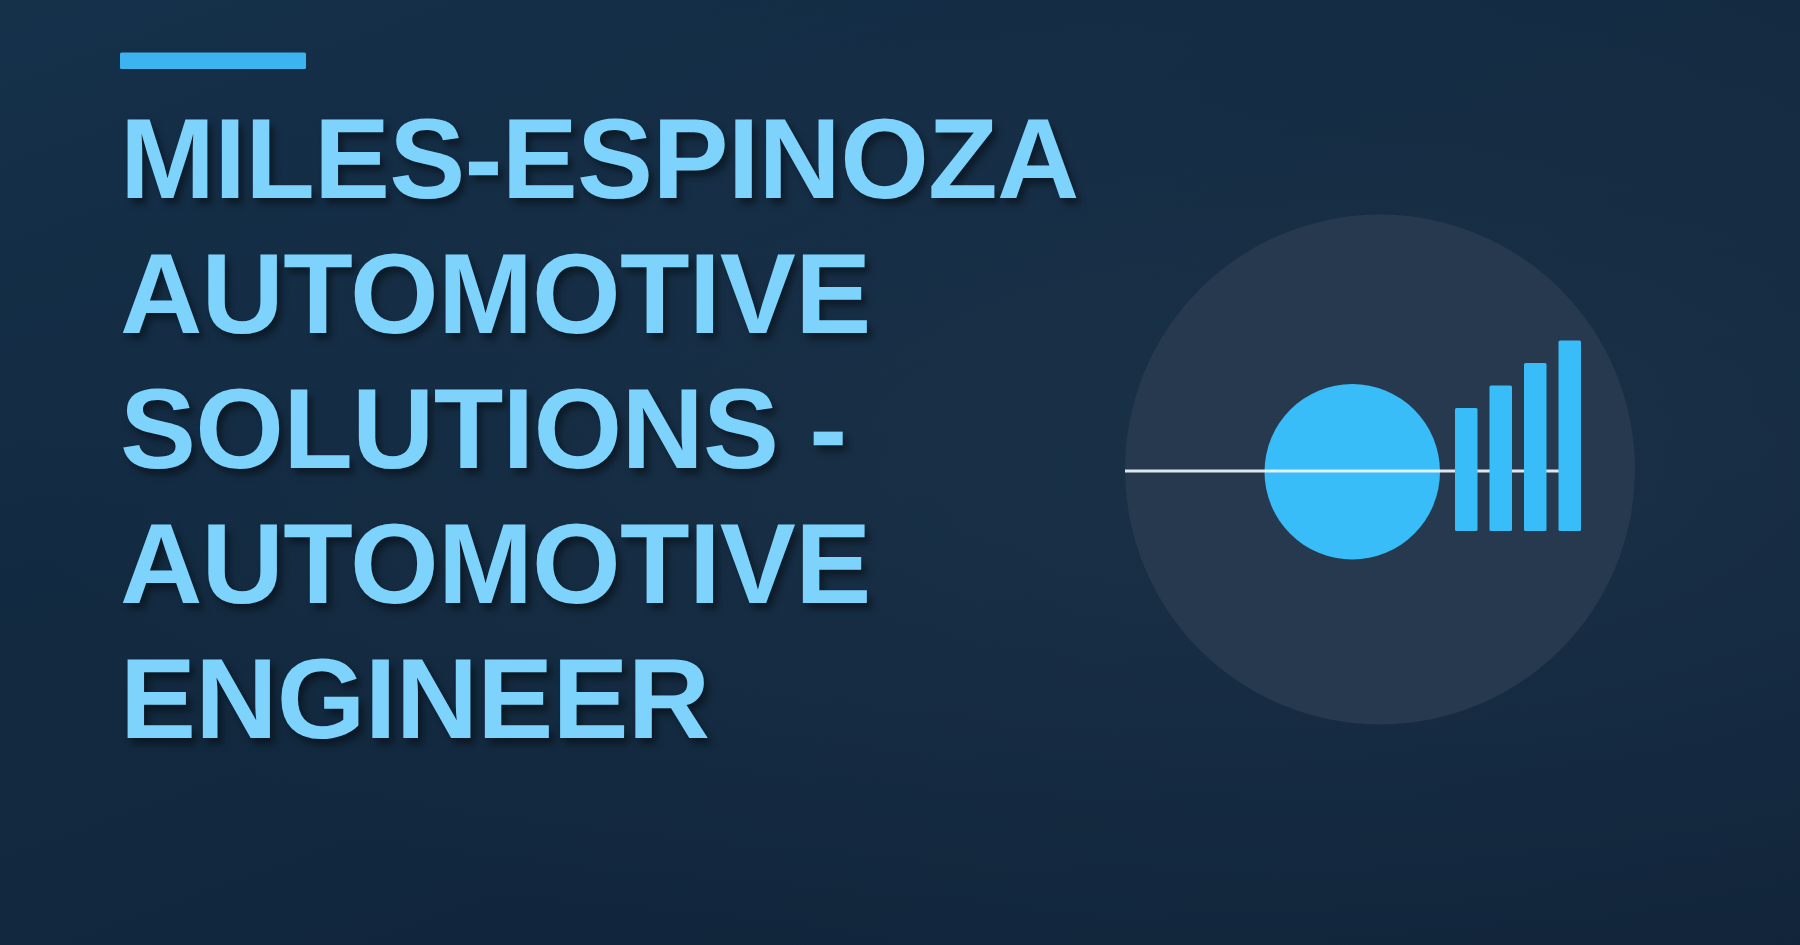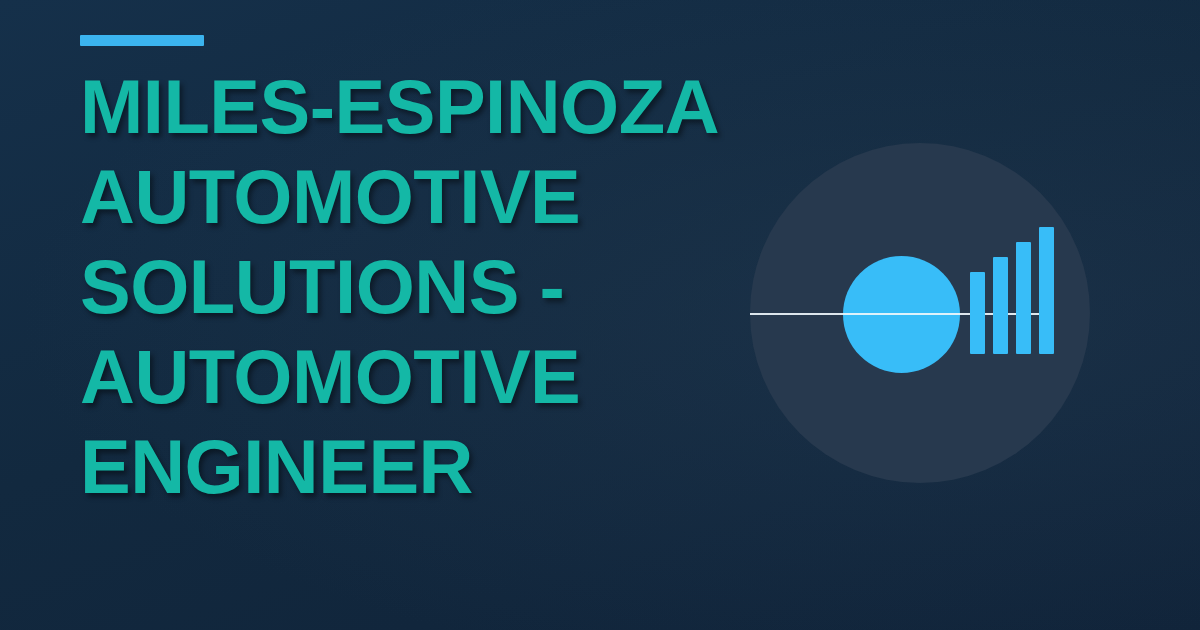--- a/index.html
+++ b/index.html
@@ -43,21 +43,21 @@
   #headline {
     position: absolute;
     left: 80px;
     top: 62px;
     width: 700px;
     margin: 0;
     font-size: 76px;
     line-height: 90px;
     font-weight: 700;
     letter-spacing: -0.5px;
-    color: #14b8a6;
+    color: #7dd3fc;
     text-transform: uppercase;
     text-shadow: 3px 4px 5px rgba(0,0,0,0.42);
     word-break: normal;
     z-index: 3;
   }
 
   
   #logo-mark {
     position: absolute;
     left: 750px;

